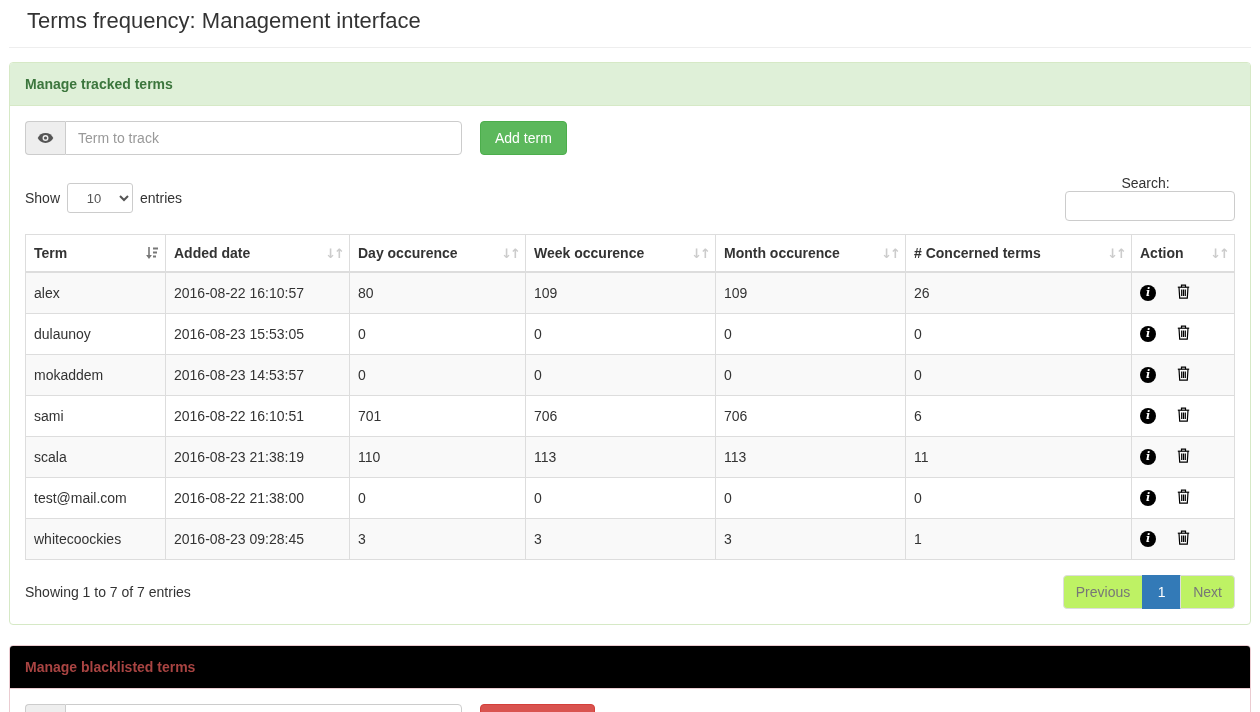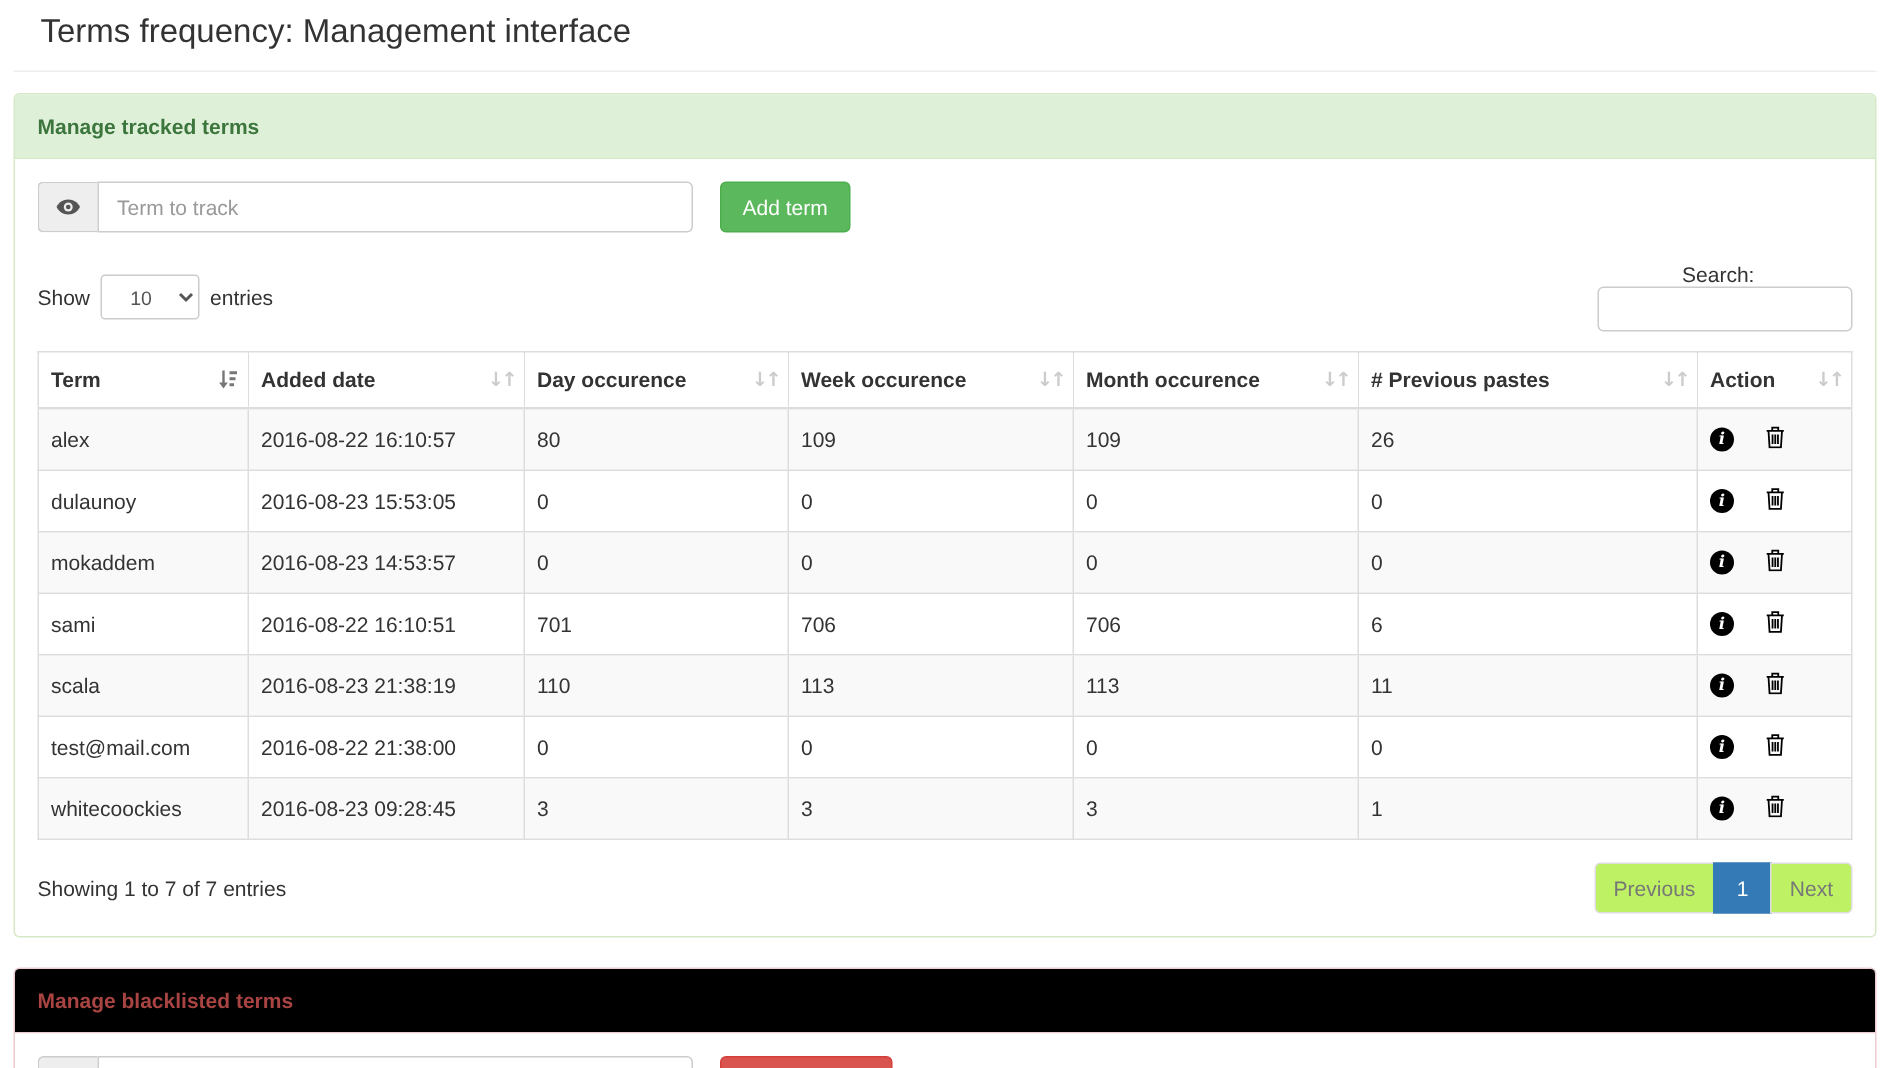--- a/index.html
+++ b/index.html
@@ -164,21 +164,21 @@
             </th>
             <th>
               <span>Week occurence</span>
               <span class="sort-both">↓↑</span>
             </th>
             <th>
               <span>Month occurence</span>
               <span class="sort-both">↓↑</span>
             </th>
             <th>
-              <span># Previous pastes</span>
+              <span># Concerned terms</span>
               <span class="sort-both">↓↑</span>
             </th>
             <th>
               <span>Action</span>
               <span class="sort-both">↓↑</span>
             </th>
           </tr>
         </thead>
         <tbody>
             <tr>

